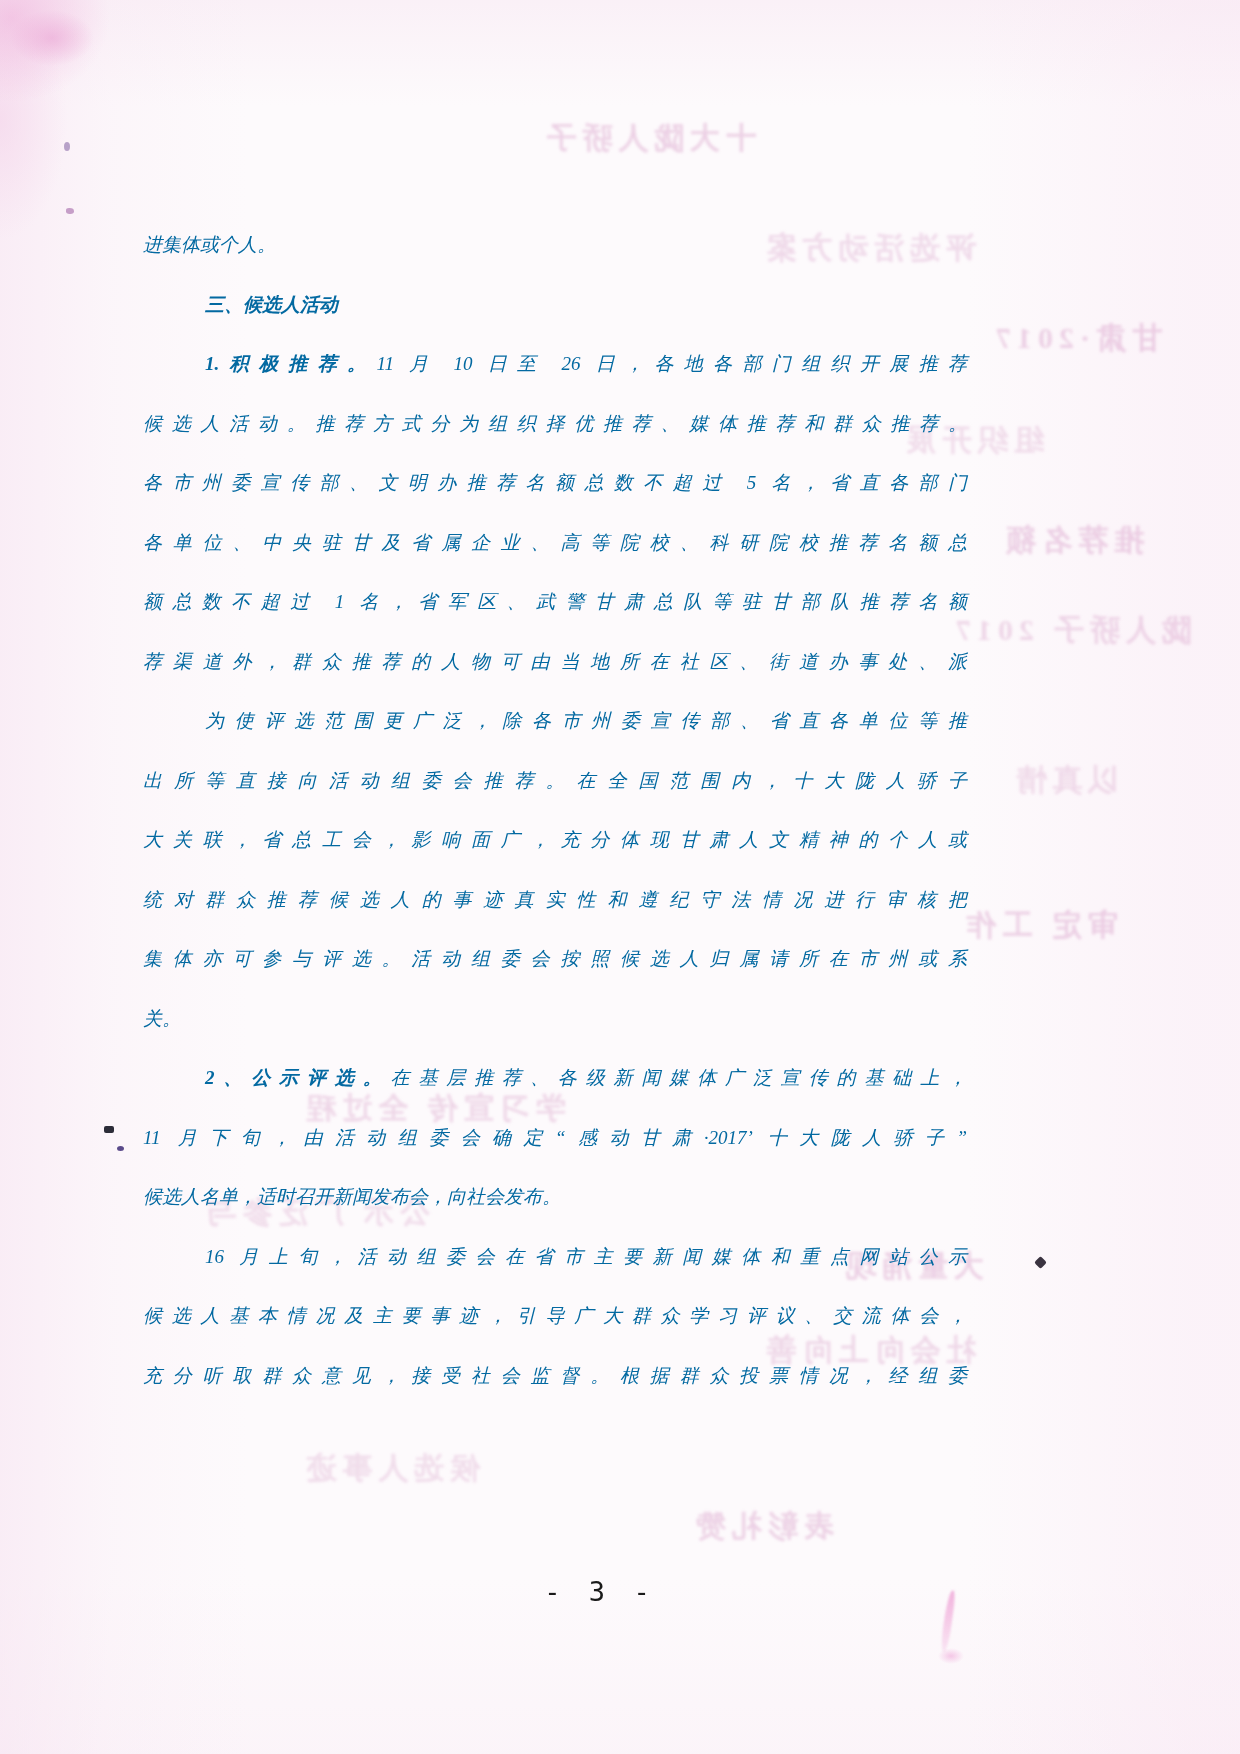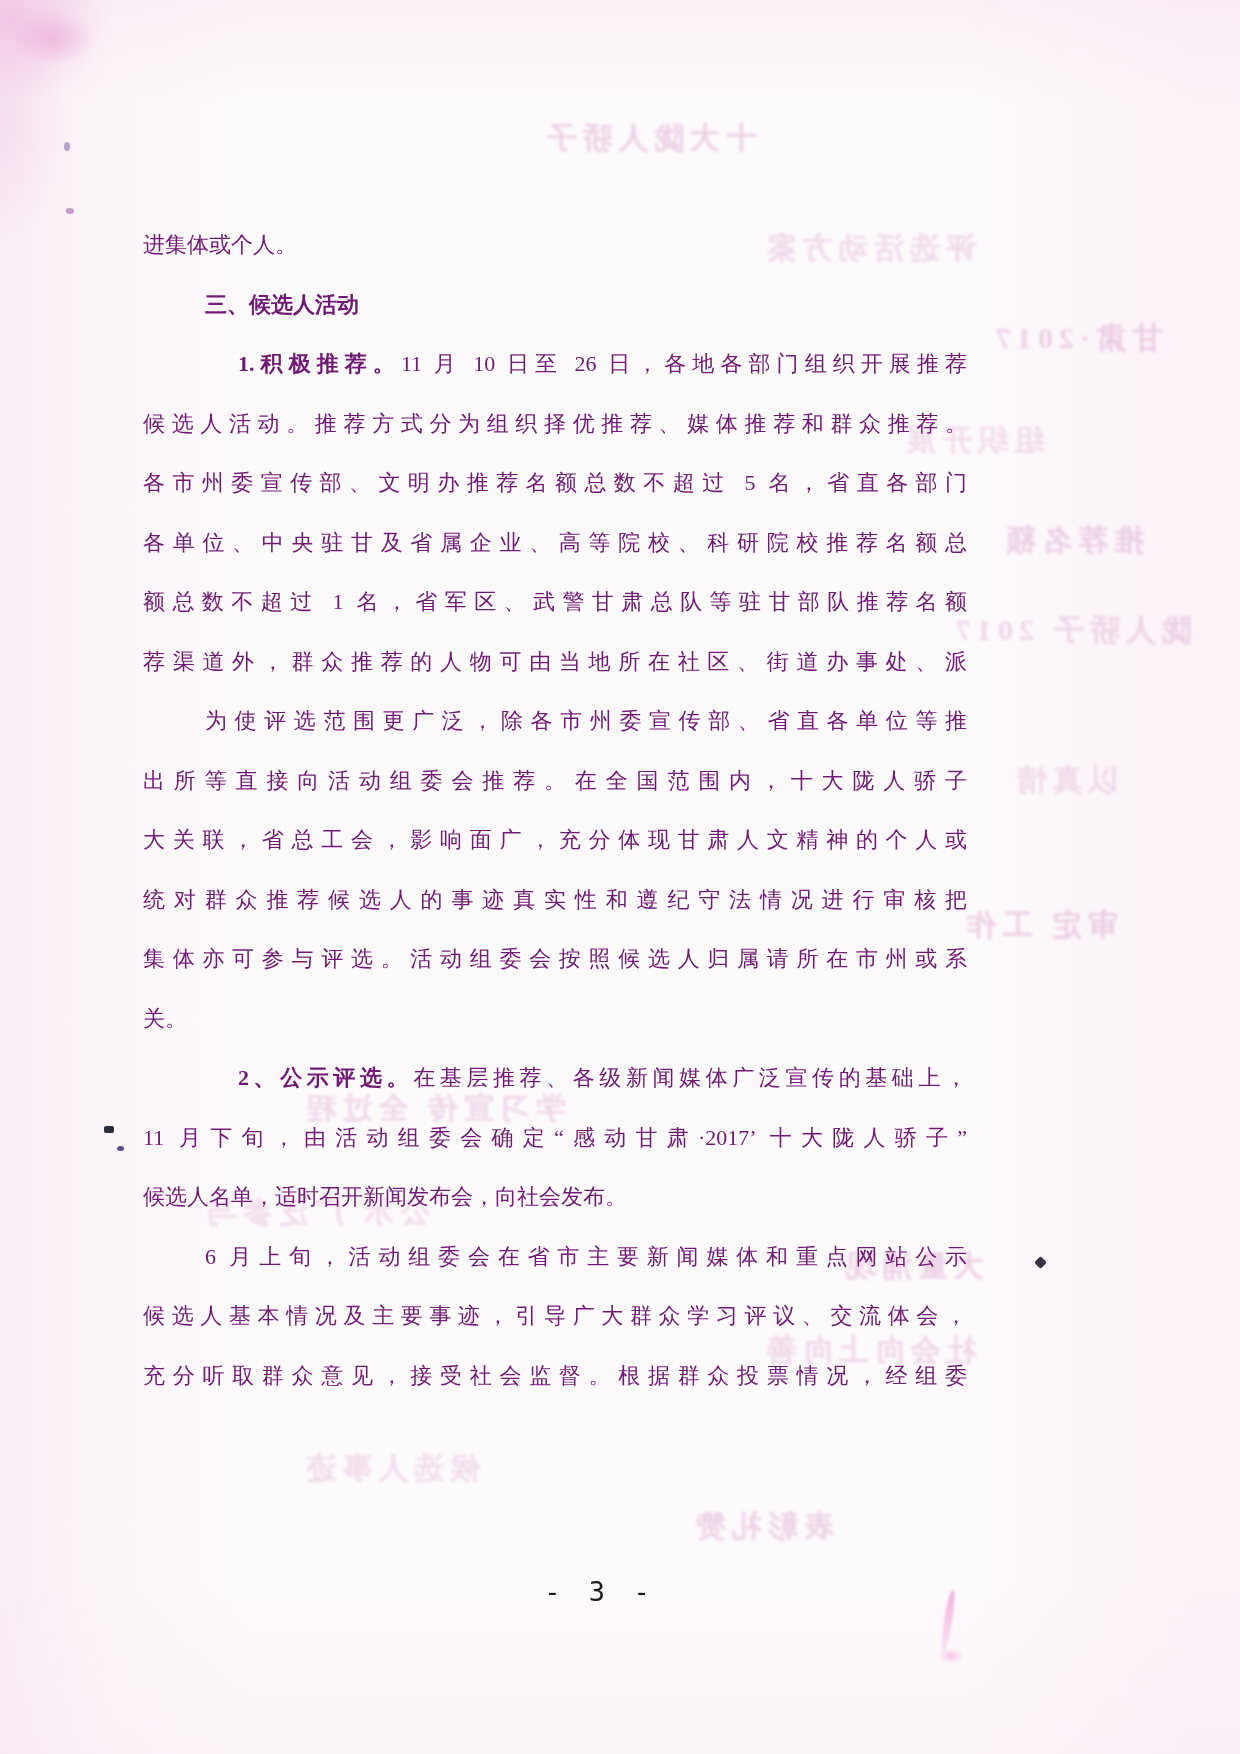--- a/index.html
+++ b/index.html
@@ -37,26 +37,26 @@
   .bleed span:nth-of-type(8){left:960px;top:905px;}
   .bleed span:nth-of-type(9){left:300px;top:1088px;color:rgba(198,112,174,.26);}
   .bleed span:nth-of-type(10){left:200px;top:1192px;color:rgba(198,112,174,.22);}
   .bleed span:nth-of-type(11){left:840px;top:1246px;}
   .bleed span:nth-of-type(12){left:760px;top:1330px;color:rgba(198,112,174,.26);}
   .bleed span:nth-of-type(13){left:300px;top:1448px;color:rgba(198,112,174,.22);}
   .bleed span:nth-of-type(14){left:690px;top:1506px;}
   
   .doc{
     position:absolute;left:143px;top:215px;width:824px;
-    font-size:22px;line-height:59.5px;color:#701a75;
+    font-size:19px;line-height:59.5px;color:#0369a1;font-style:italic;
   }
   .line{min-height:59.5px;}
   .line.just{text-align:justify;text-align-last:justify;}
   .line.ind{text-indent:62px;}
-  .line b{font-weight:bold;margin-left:33px;}
+  .line b{font-weight:bold;}
   .line.bold{font-weight:bold;}
   
   .pageno{
     position:absolute;left:0;right:40px;top:1576px;text-align:center;
     font-size:27px;color:#1a1a1a;letter-spacing:6px;
     font-family:"DejaVu Sans Mono", monospace;
   }
   
   .speck{position:absolute;border-radius:50%;}
   .speck.s1{left:104px;top:1126px;width:10px;height:7px;background:#2c2c38;border-radius:2px;}
@@ -107,21 +107,21 @@
     <div class="line just">荐渠道外，群众推荐的人物可由当地所在社区、街道办事处、派</div>
     <div class="line just ind">为使评选范围更广泛，除各市州委宣传部、省直各单位等推</div>
     <div class="line just">出所等直接向活动组委会推荐。在全国范围内，十大陇人骄子</div>
     <div class="line just">大关联，省总工会，影响面广，充分体现甘肃人文精神的个人或</div>
     <div class="line just">统对群众推荐候选人的事迹真实性和遵纪守法情况进行审核把</div>
     <div class="line just">集体亦可参与评选。活动组委会按照候选人归属请所在市州或系</div>
     <div class="line">关。</div>
     <div class="line just ind"><b>2、公示评选。</b>在基层推荐、各级新闻媒体广泛宣传的基础上，</div>
     <div class="line just">11 月下旬，由活动组委会确定“感动甘肃·2017’ 十大陇人骄子”</div>
     <div class="line">候选人名单，适时召开新闻发布会，向社会发布。</div>
-    <div class="line just ind">6 月上旬，活动组委会在省市主要新闻媒体和重点网站公示</div>
+    <div class="line just ind">16 月上旬，活动组委会在省市主要新闻媒体和重点网站公示</div>
     <div class="line just">候选人基本情况及主要事迹，引导广大群众学习评议、交流体会，</div>
     <div class="line just">充分听取群众意见，接受社会监督。根据群众投票情况，经组委</div>
   </div>
 
 <div class="pageno">- 3 -</div>
 
 <div class="speck s1"></div>
 <div class="speck s2"></div>
 <div class="speck s3"></div>
 <div class="speck s4"></div>

